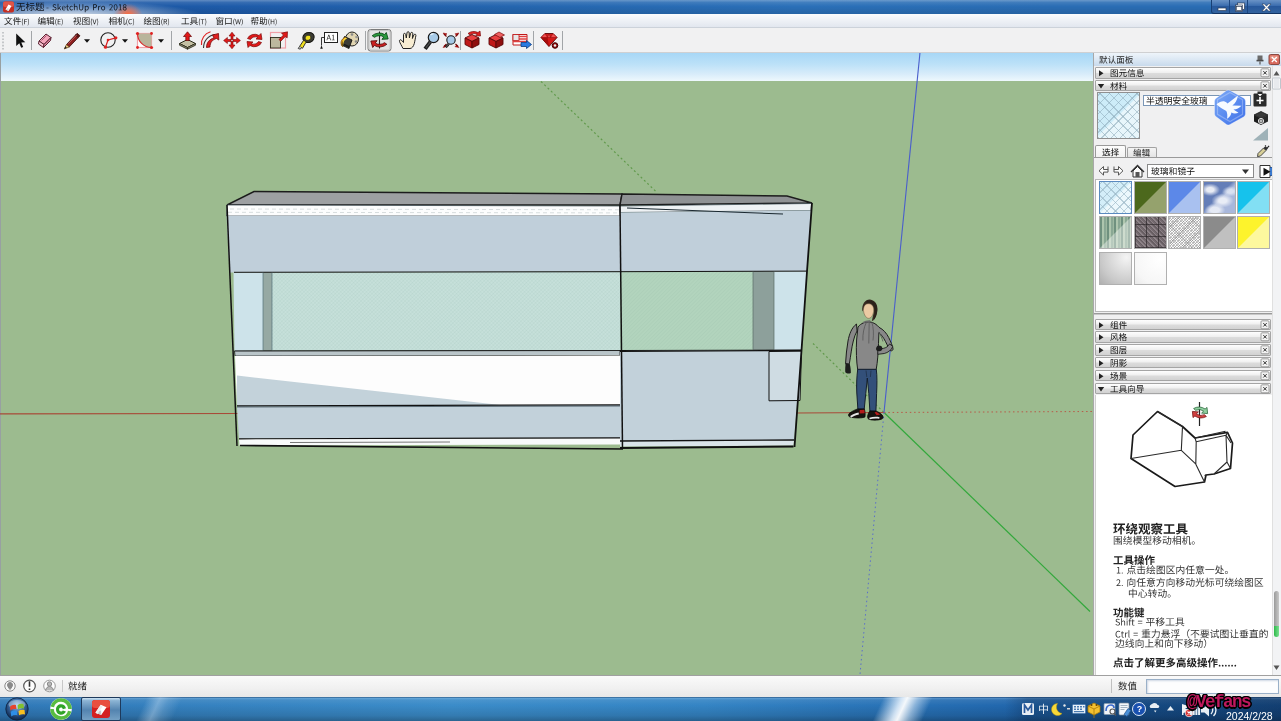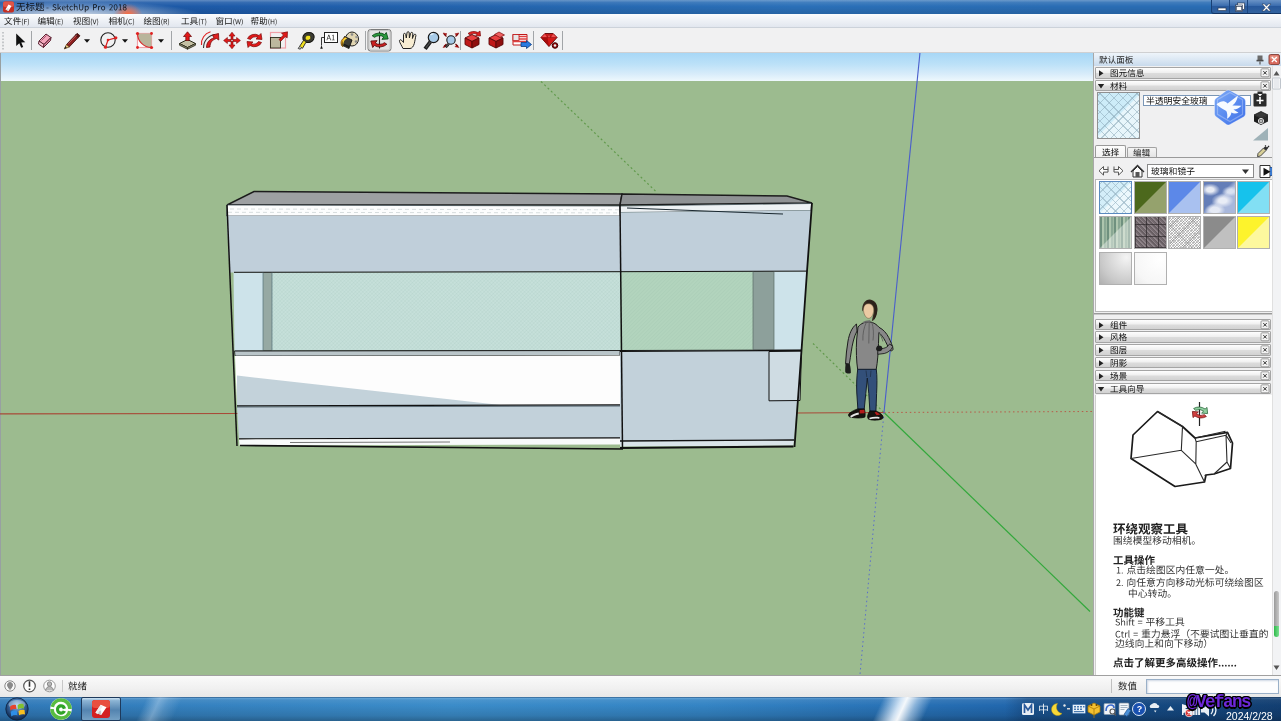--- a/index.html
+++ b/index.html
@@ -655,16 +655,16 @@
       <rect x="176.7" y="12" width="2" height="6"></rect>
       <rect x="179.4" y="10" width="2" height="8"></rect>
       <rect x="182.1" y="8" width="2" height="10"></rect>
     </g>
 </svg>
 <svg class="abs" style="left:1198px;top:700px" width="20" height="20" viewBox="0 0 20 20">
 <path d="M3 7.5 h3.5 l4.5 -4 v13 l-4.5 -4 h-3.5 z" fill="#e8eef4"></path>
 <path d="M13 6 a 5.5 5.5 0 0 1 0 8 M15.5 4 a 8.5 8.5 0 0 1 0 12" fill="none" stroke="#e8eef4" stroke-width="1.4"></path>
 </svg>
 <div class="abs" style="left:1187px;top:692px;width:95px;height:22px;
-font-family:'Liberation Mono',monospace;font-weight:bold;font-size:17.5px;letter-spacing:-1.5px;color:#6d28d9;
+font-family:'Liberation Mono',monospace;font-weight:bold;font-size:17.5px;letter-spacing:-1.5px;color:#be185d;
 text-shadow:-1.5px 0 #000,1.5px 0 #000,0 -1.5px #000,0 1.5px #000,-1px -1px #000,1px 1px #000,-1px 1px #000,1px -1px #000;
 z-index:50;">@Vefans</div>
 <div class="abs" style="left:1226px;top:710px;width:59px;height:12px;
 font-size:10.5px;color:#fff;z-index:51;">2024/2/28</div>
 </body></html>

